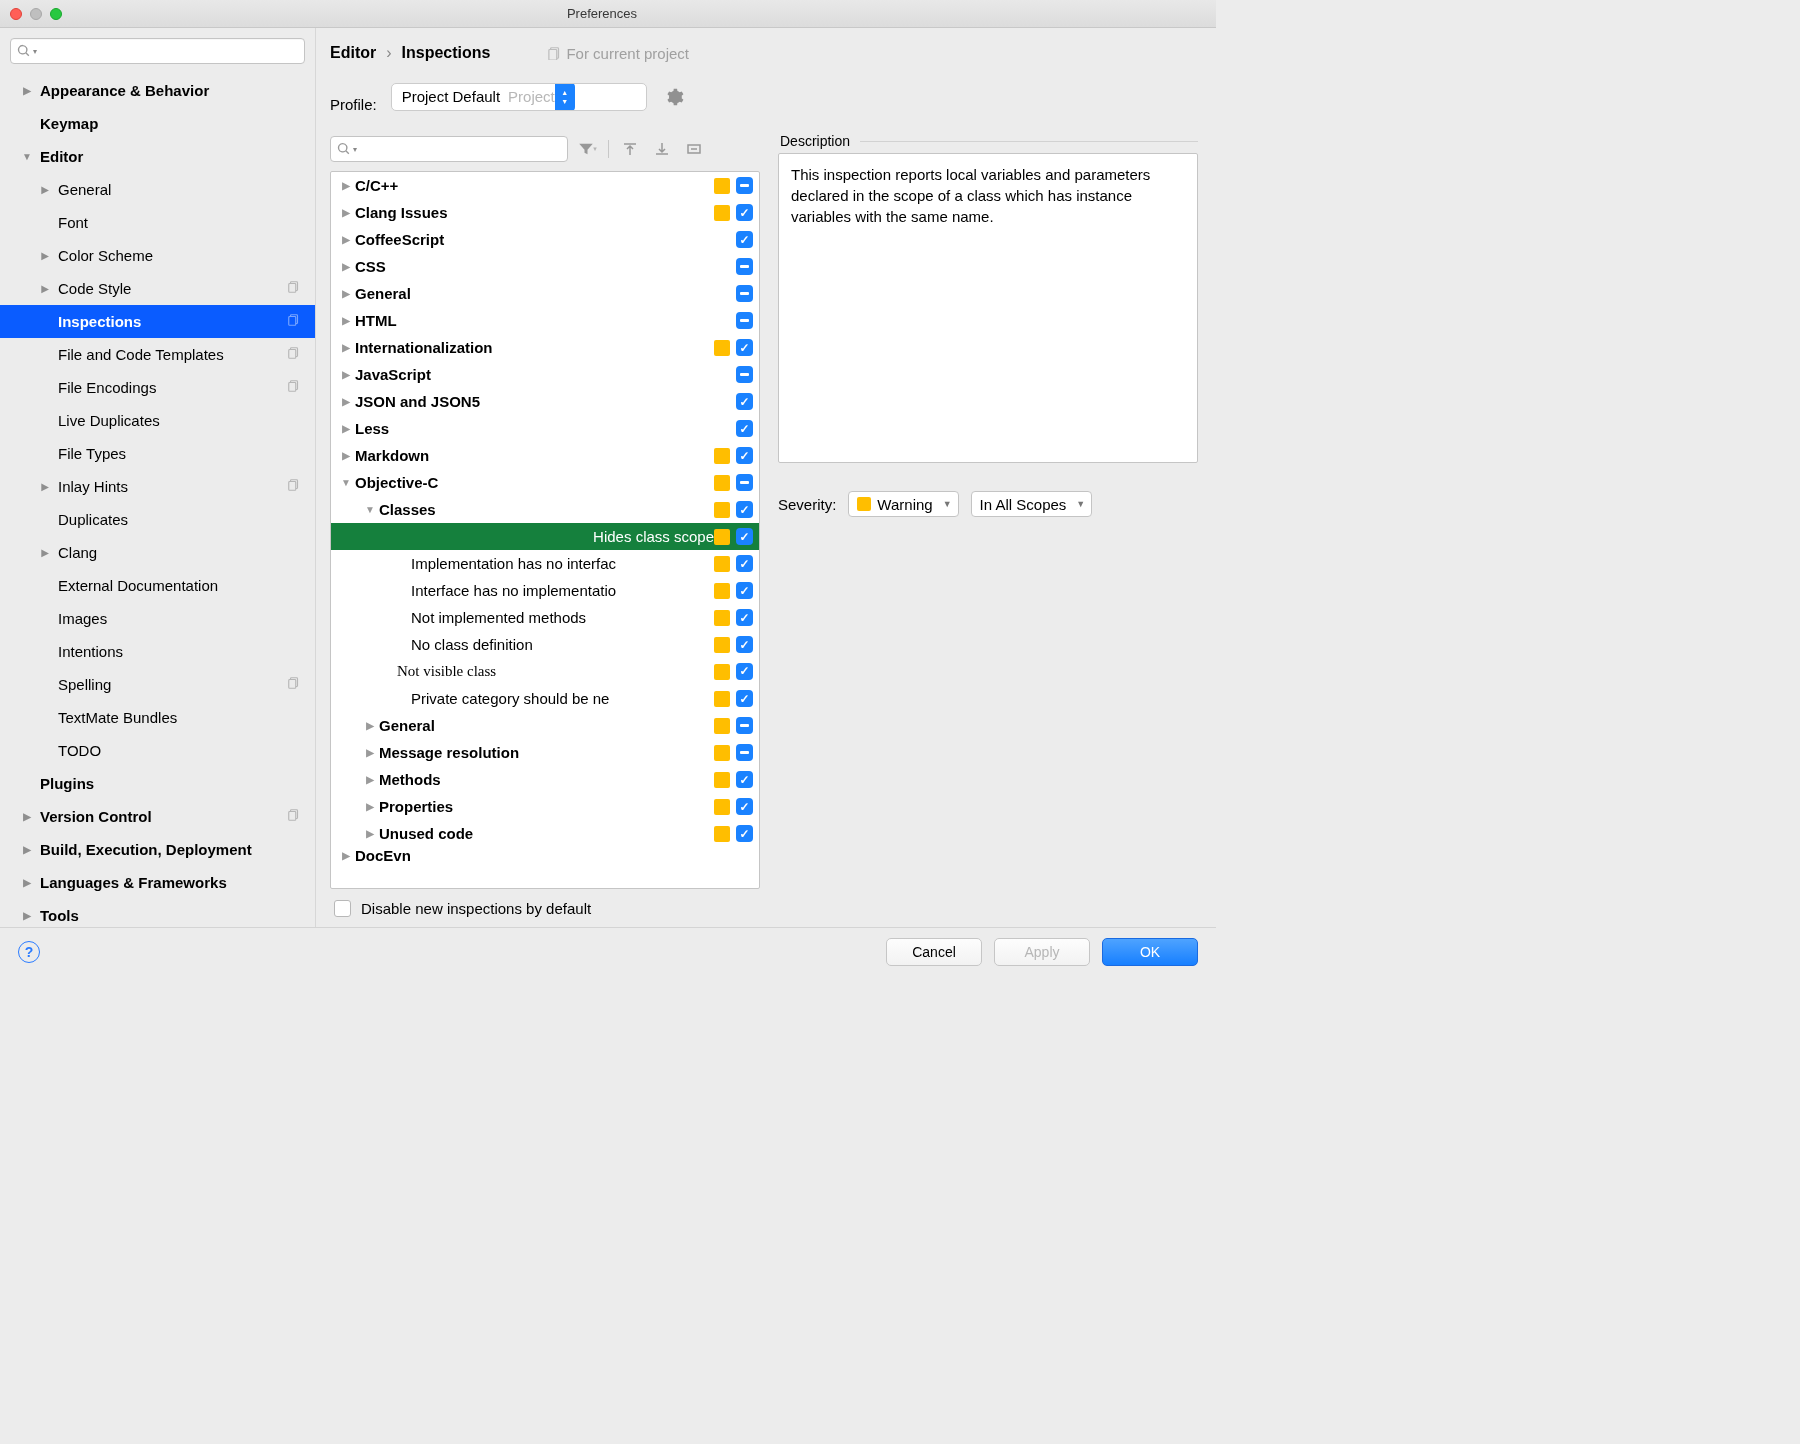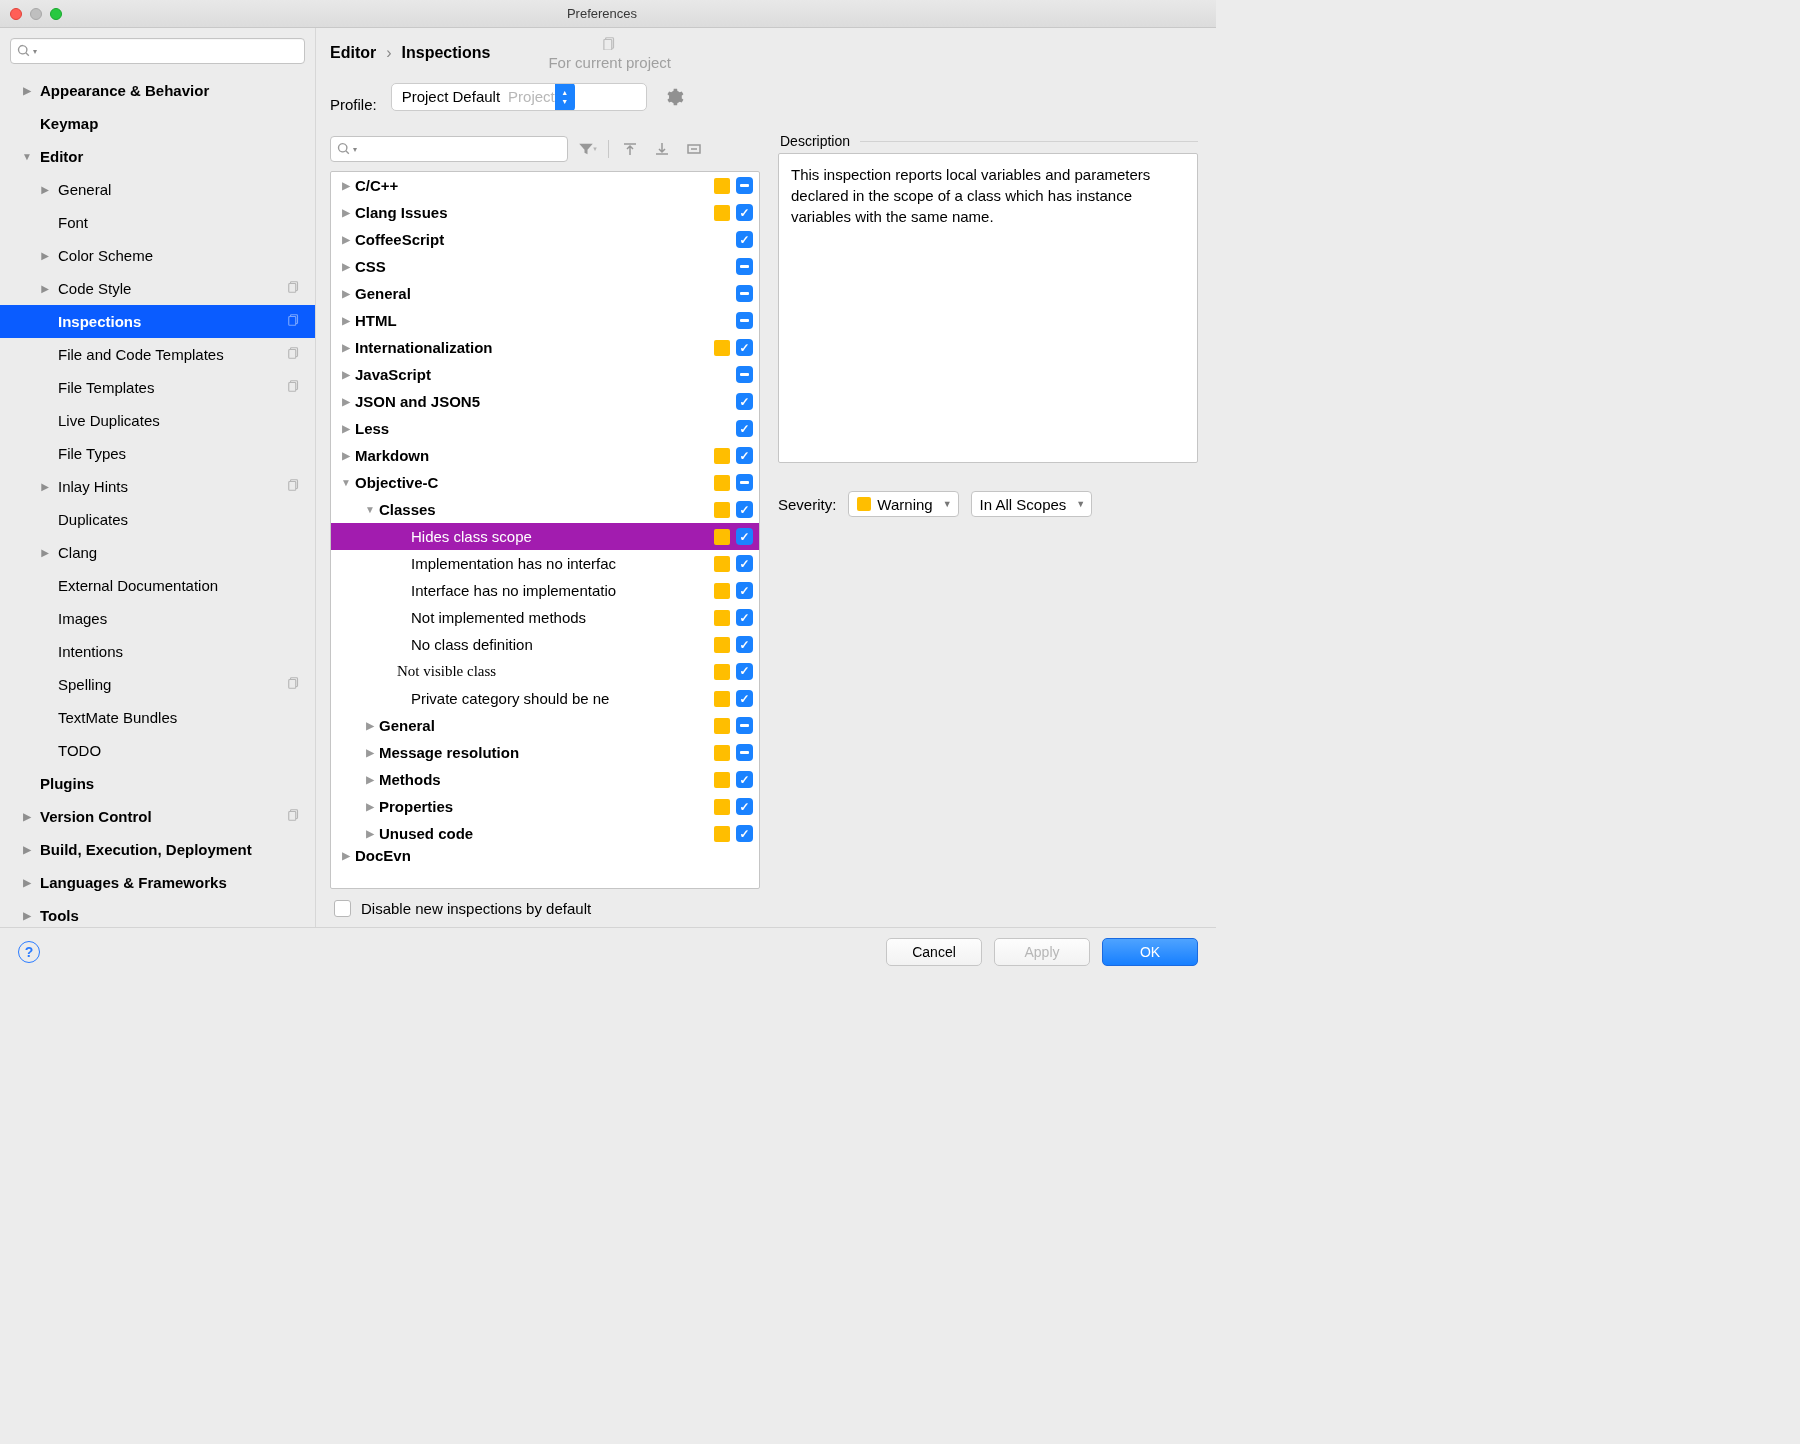--- a/index.html
+++ b/index.html
@@ -68,21 +68,21 @@
   .copy-icon { width:14px; height:14px; opacity:.45; margin-right:6px;}
   .content {
     flex:1;
     background:#ececec;
     display:flex; flex-direction:column;
     padding:10px 18px 0 14px;
   }
   .breadcrumb-row { display:flex; align-items:center; gap:18px; height:30px; margin-bottom:12px;}
   .breadcrumb { font-size:16px; font-weight:700; display:flex; align-items:center; gap:10px;}
   .breadcrumb .sep { font-weight:400; color:#888;}
-  .current-proj { color:#a0a0a0; font-size:15px; font-weight:400; display:flex; align-items:center; gap:4px; margin-left:40px;flex-direction:column;}
+  .current-proj { color:#a0a0a0; font-size:15px; font-weight:400; display:flex; align-items:center; gap:4px; margin-left:40px;}
   .profile-row { display:flex; align-items:center; gap:14px; margin-bottom:20px;}
   .profile-row label { font-size:15px;margin-top:16px;}
   .profile-select {
     height:28px;
     background:#fff; border:1px solid #ccc; border-radius:5px;
     display:flex; align-items:center; padding:0 0 0 10px; font-size:15px;
     overflow:hidden;
     min-width:256px;
   }
   .profile-select .hint { color:#b7b7b7; margin-left:8px;}
@@ -108,21 +108,21 @@
   .insp-tree::-webkit-scrollbar-thumb{ background:#c2c2c2; border-radius:7px; border:3px solid #fff;}
   .insp-row {
     display:flex; align-items:center;
     height:27px;
     font-size:15px;
     padding-left:6px;
     white-space:nowrap;
     overflow:hidden;
   }
   .insp-row.bold { font-weight:700;}
-  .insp-row.sel { background:#a21caf; color:#fff;}
+  .insp-row.sel { background:#15803d; color:#fff;text-align:right;}
   .insp-row .disclosure { width:18px; text-align:center; color:#9a9a9a; font-size:10px;}
   .insp-row.sel .disclosure{ color:#fff;}
   .insp-row .label { flex:1; overflow:hidden; text-overflow:ellipsis;}
   .sev-chip { width:16px; height:16px; background:#ffbe00; margin-right:6px; border-radius:2px; flex-shrink:0;}
   .chk { width:17px; height:17px; border-radius:4px; flex-shrink:0; margin-right:6px; display:flex; align-items:center; justify-content:center;}
   .chk.checked { background:#1a82ff;}
   .chk.mixed { background:#1a82ff;}
   .chk.checked::after { content:"✓"; color:#fff; font-size:12px; font-weight:700;}
   .chk.mixed::after { content:""; width:9px; height:3px; background:#fff; border-radius:1px;}
   .disable-row { display:flex; align-items:center; gap:10px; height:38px; font-size:15px; padding-left:4px;}
@@ -233,21 +233,21 @@
         </div>
         <div class="tree-item sub">
           <span>File and Code Templates</span>
           <span class="spacer"></span>
           <span><svg class="copy-icon" viewBox="0 0 16 16" fill="none" stroke="#777" stroke-width="1.3">
               <rect x="4" y="2" width="8" height="10" rx="1"></rect>
               <rect x="2" y="4" width="8" height="10" rx="1" fill="#ececec"></rect>
             </svg></span>
         </div>
         <div class="tree-item sub">
-          <span>File Templates</span>
+          <span>File Encodings</span>
           <span class="spacer"></span>
           <span><svg class="copy-icon" viewBox="0 0 16 16" fill="none" stroke="#777" stroke-width="1.3">
               <rect x="4" y="2" width="8" height="10" rx="1"></rect>
               <rect x="2" y="4" width="8" height="10" rx="1" fill="#ececec"></rect>
             </svg></span>
         </div>
         <div class="tree-item sub">
           <span>Live Duplicates</span>
           <span class="spacer"></span>
         </div>

